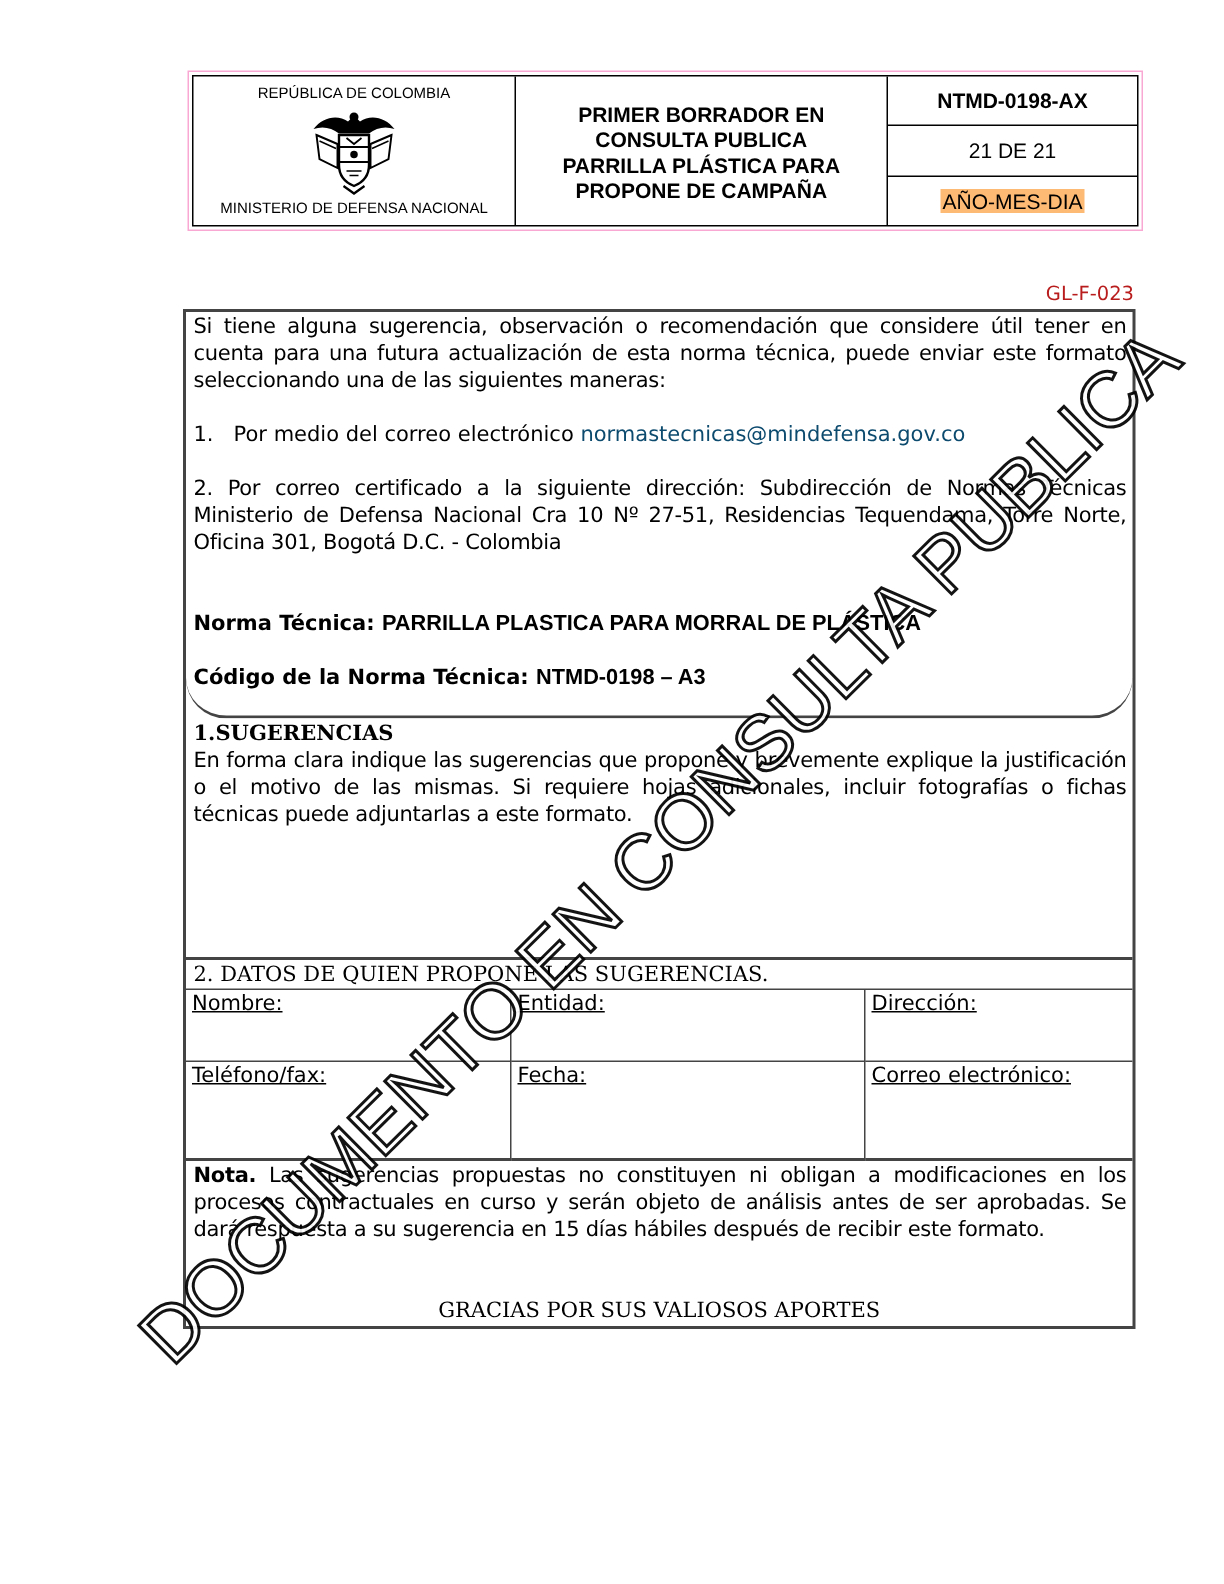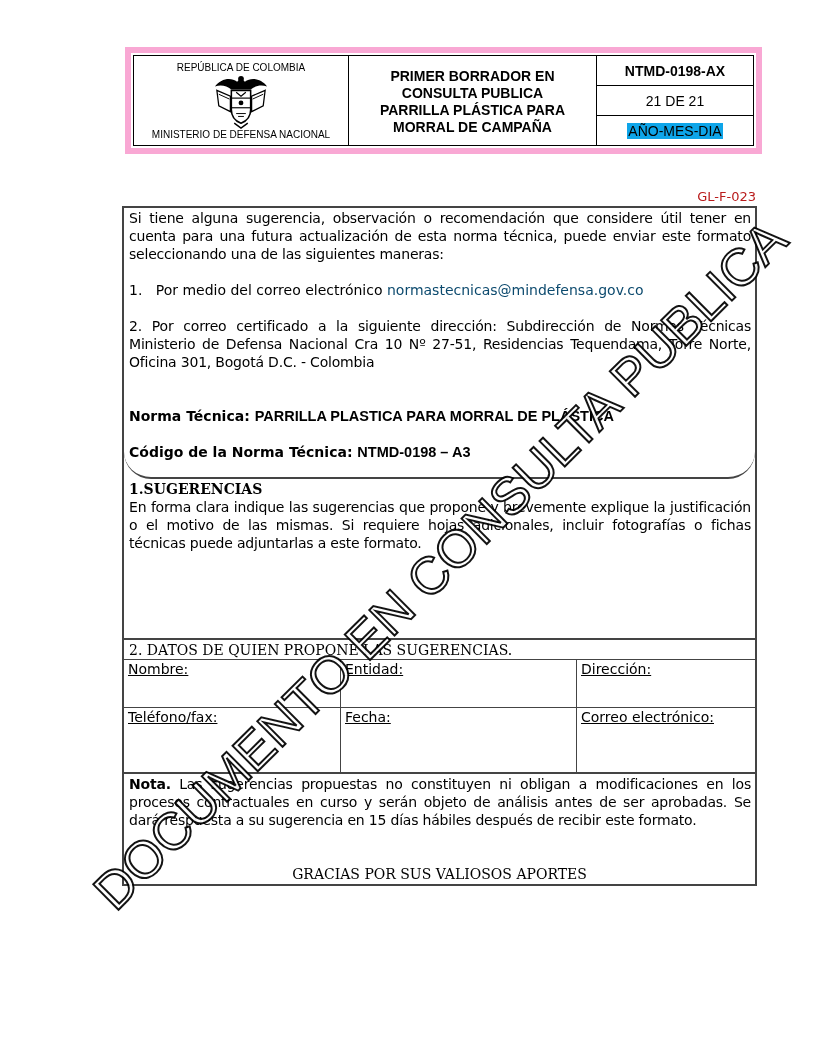--- a/index.html
+++ b/index.html
@@ -1,21 +1,21 @@
 <!DOCTYPE html>
 <html><head>
   <meta charset="utf-8">
   <style>
     html, body { margin: 0; padding: 0; background: #ffffff; }
     body { width: 816px; height: 1056px; position: relative; overflow: hidden; color: #000; }
 
     
     .hdr {
       position: absolute; left: 125px; top: 47px; width: 637px; height: 107px;
-      border: 6px solid #f9a8d4; box-sizing: border-box; padding: 2px;
+      border: 1px solid #f9a8d4; box-sizing: border-box; padding: 2px;
     }
     .hdr-inner {
       width: 100%; height: 100%; border: 1px solid #000; box-sizing: border-box;
       display: flex; font-family: "Liberation Sans", sans-serif;
     }
     .hdr-left {
       width: 215px; border-right: 1px solid #000; box-sizing: border-box;
       display: flex; flex-direction: column; align-items: center; justify-content: space-between;
       padding: 6px 0 5px 0; font-size: 10px;
     }
@@ -24,21 +24,21 @@
       display: flex; align-items: center; justify-content: center; text-align: center;
       font-weight: bold; font-size: 14px; line-height: 17px; padding-top: 2px;
     }
     .hdr-right { flex: 1; display: flex; flex-direction: column; }
     .hdr-right .cell {
       flex: 1; display: flex; align-items: center; justify-content: center;
       font-size: 14px; border-bottom: 1px solid #000;
     }
     .hdr-right .cell:last-child { border-bottom: none; }
     .hdr-right .code { font-weight: bold; }
-    .hl { background: #0ea5e9; padding: 0 1px; }
+    .hl { background: #fdba74; padding: 0 1px; }
     .emblem { width: 62px; height: 58px; }
 
     
     .formcode {
       position: absolute; right: 60px; top: 189px;
       font-family: "DejaVu Sans", sans-serif; font-size: 13px; color: #b91c1c;
     }
 
     
     .tbl {
@@ -106,21 +106,21 @@
 
         <path d="M24 52 L31 57 L38 52" fill="none" stroke="#000" stroke-width="1.5"></path>
       </svg>
       <span>MINISTERIO DE DEFENSA NACIONAL</span>
     </div>
     <div class="hdr-mid">
       <div>
         <div>PRIMER BORRADOR EN</div>
         <div>CONSULTA PUBLICA</div>
         <div>PARRILLA PLÁSTICA PARA</div>
-        <div>MORRAL DE CAMPAÑA</div>
+        <div>PROPONE DE CAMPAÑA</div>
       </div>
     </div>
     <div class="hdr-right">
       <div class="cell code">NTMD-0198-AX</div>
       <div class="cell">21 DE 21</div>
       <div class="cell">
         <span class="hl">AÑO-MES-DIA</span>
       </div>
     </div>
   </div>

